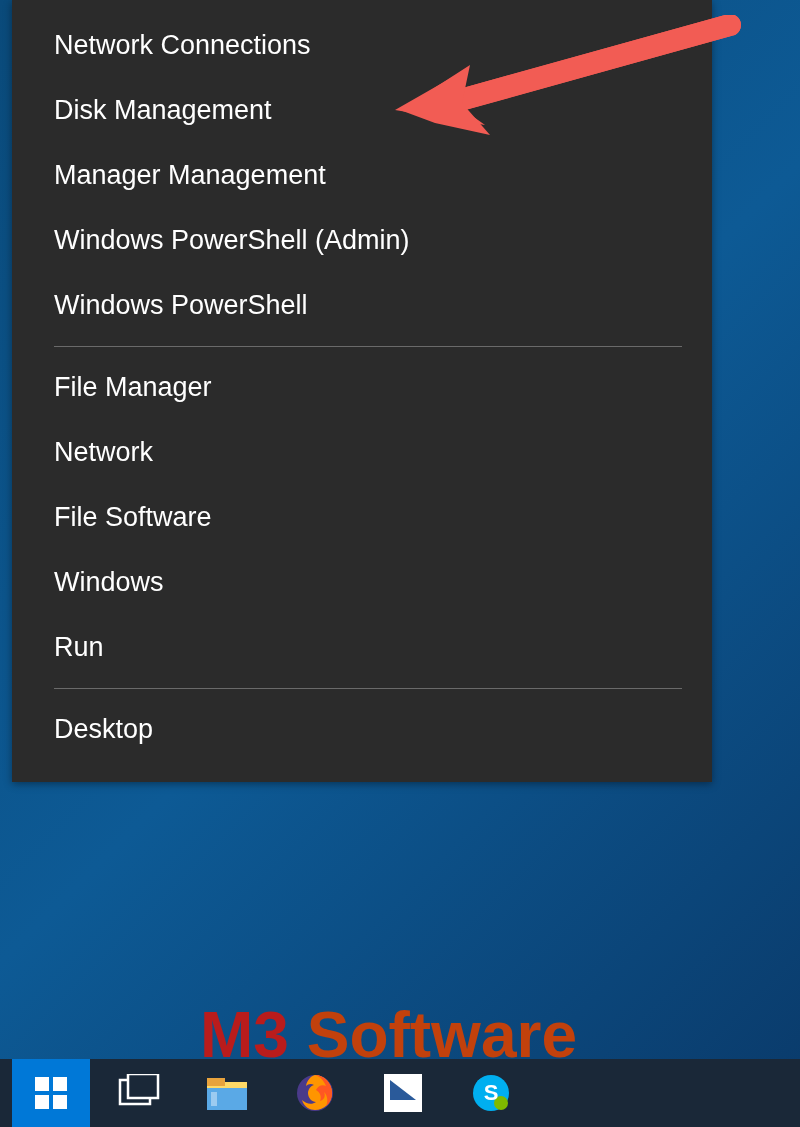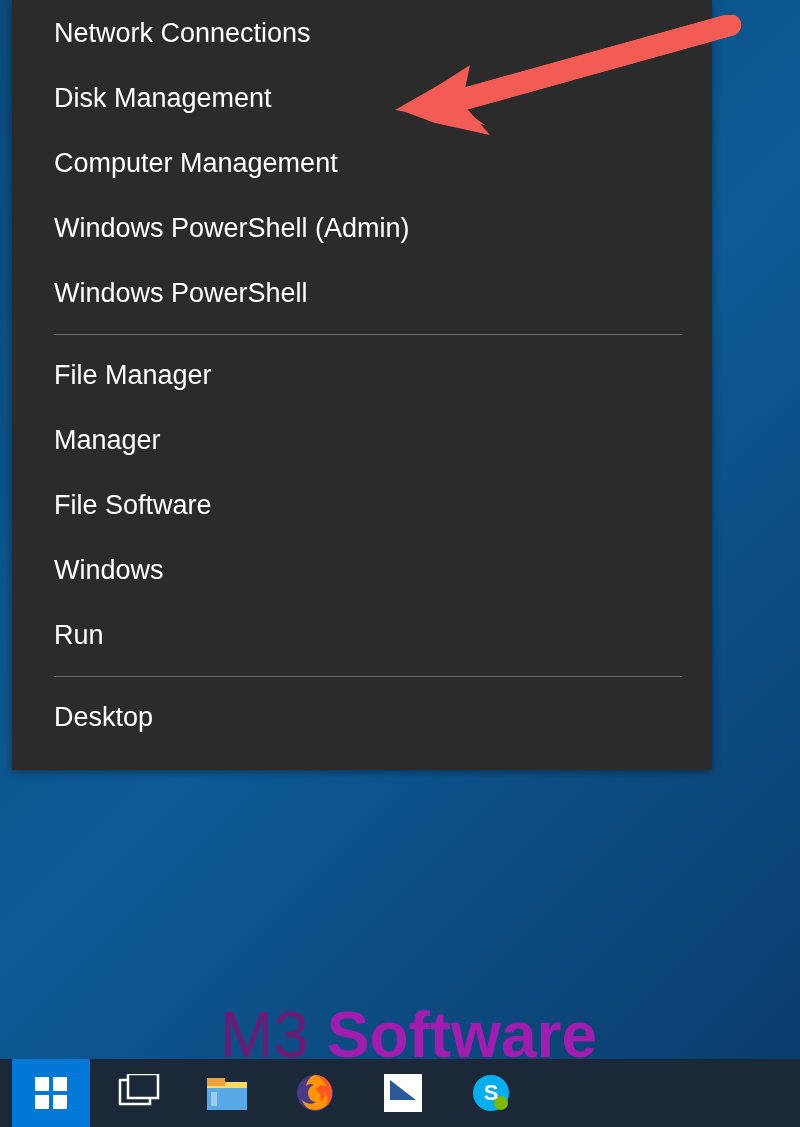--- a/index.html
+++ b/index.html
@@ -14,21 +14,21 @@
       background: linear-gradient(135deg, #0a4a7a 0%, #0d5a95 50%, #0a3a6a 100%);
       position: relative;
       overflow: hidden;
     }
     .context-menu {
       position: absolute;
       top: 0;
       left: 12px;
       width: 700px;
       background: #2b2b2b;
-      padding-top: 1px;
+      padding-top: 13px;
       padding-bottom: 20px;
       box-shadow: 0 2px 8px rgba(0,0,0,0.4);
     }
     .menu-item {
       padding: 17px 30px 17px 42px;
       color: #ffffff;
       font-size: 27px;
       font-weight: 300;
       cursor: pointer;
       position: relative;
@@ -79,56 +79,55 @@
     .watermark {
       position: absolute;
       bottom: 55px;
       left: 200px;
       font-size: 64px;
       font-weight: 700;
       pointer-events: none;
       z-index: 5;
     }
     .watermark .m3 {
-      color: #701a75;
-      font-weight: 400;
-      margin-left: 20px;
+      color: #b91c1c;
+      font-weight: 700;
     }
     .watermark .software {
-      color: #a21caf;
+      color: #c2410c;
       font-weight: 600;
     }
   </style>
 </head>
 <body>
 
 <div class="context-menu">
   <div class="menu-item">
     <span>Network Connections</span>
   </div>
   <div class="menu-item">
     <span>Disk Management</span>
   </div>
   <div class="menu-item">
-    <span>Computer Management</span>
+    <span>Manager Management</span>
   </div>
   <div class="menu-item">
     <span>Windows PowerShell (Admin)</span>
   </div>
   <div class="menu-item">
     <span>Windows PowerShell</span>
   </div>
 
   <div class="menu-separator"></div>
 
   <div class="menu-item">
     <span>File Manager</span>
   </div>
   <div class="menu-item">
-    <span>Manager</span>
+    <span>Network</span>
   </div>
   <div class="menu-item">
     <span>File Software</span>
   </div>
   <div class="menu-item">
     <span>Windows</span>
   </div>
   <div class="menu-item">
     <span>Run</span>
   </div>

